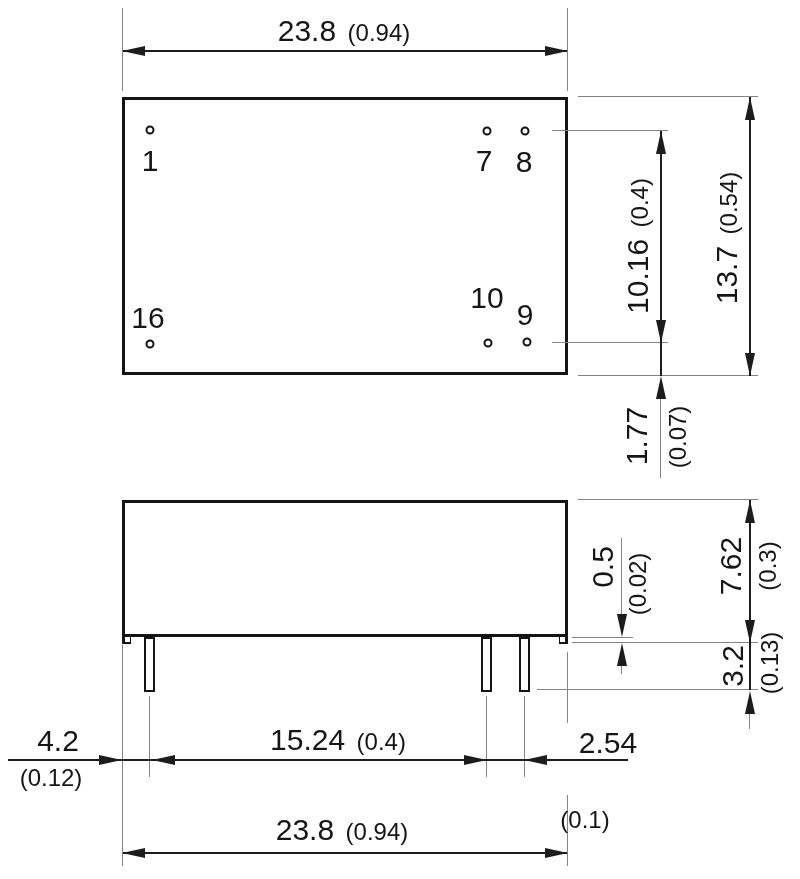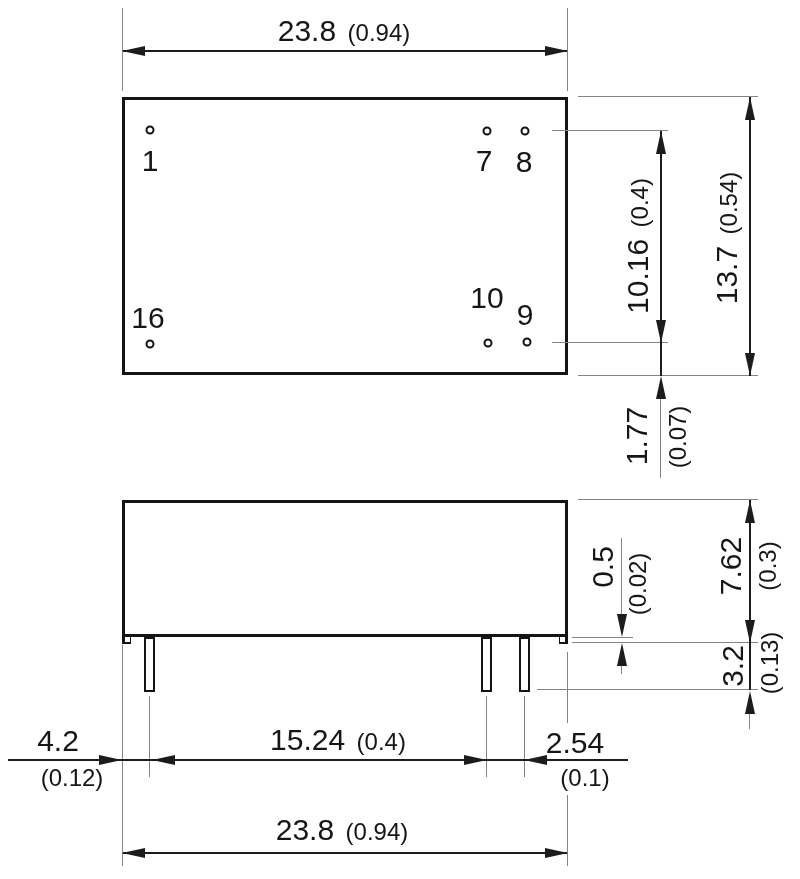--- a/index.html
+++ b/index.html
@@ -139,29 +139,29 @@
     <div class="ext" style="left:122px;top:645px;width:1px;height:221px"></div>
     <div class="ext" style="left:567px;top:652px;width:1px;height:71px"></div>
     <div class="ext" style="left:567px;top:795px;width:1px;height:71px"></div>
     <div class="dim" style="left:8px;top:759px;width:620px;height:2px"></div>
     <div class="arr aR" style="left:99px;top:755px"></div>
     <div class="arr aL" style="left:152px;top:755px"></div>
     <div class="arr aR" style="left:464px;top:755px"></div>
     <div class="arr aL" style="left:524px;top:755px"></div>
 
     <div class="ht mm" style="left:58px;top:741px">4.2</div>
-    <div class="ht inch" style="left:72px;top:778px">(0.12)</div>
+    <div class="ht inch" style="left:51px;top:778px">(0.12)</div>
 
     <div class="ht" style="left:338px;top:740px">
       <span class="mm">15.24</span>
       <span class="inch pad">(0.4)</span>
     </div>
 
-    <div class="ht mm" style="left:575px;top:743px">2.54</div>
-    <div class="ht inch" style="left:585px;top:778px">(0.1)</div>
+    <div class="ht mm" style="left:608px;top:743px">2.54</div>
+    <div class="ht inch" style="left:585px;top:820px">(0.1)</div>
   </div>
 
   <div>
     <div class="dim" style="left:123px;top:852px;width:444px;height:2px"></div>
     <div class="arr aL" style="left:122px;top:848px"></div>
     <div class="arr aR" style="left:545px;top:848px"></div>
     <div class="ht" style="left:342px;top:830px">
       <span class="mm">23.8</span>
       <span class="inch pad">(0.94)</span>
     </div>

